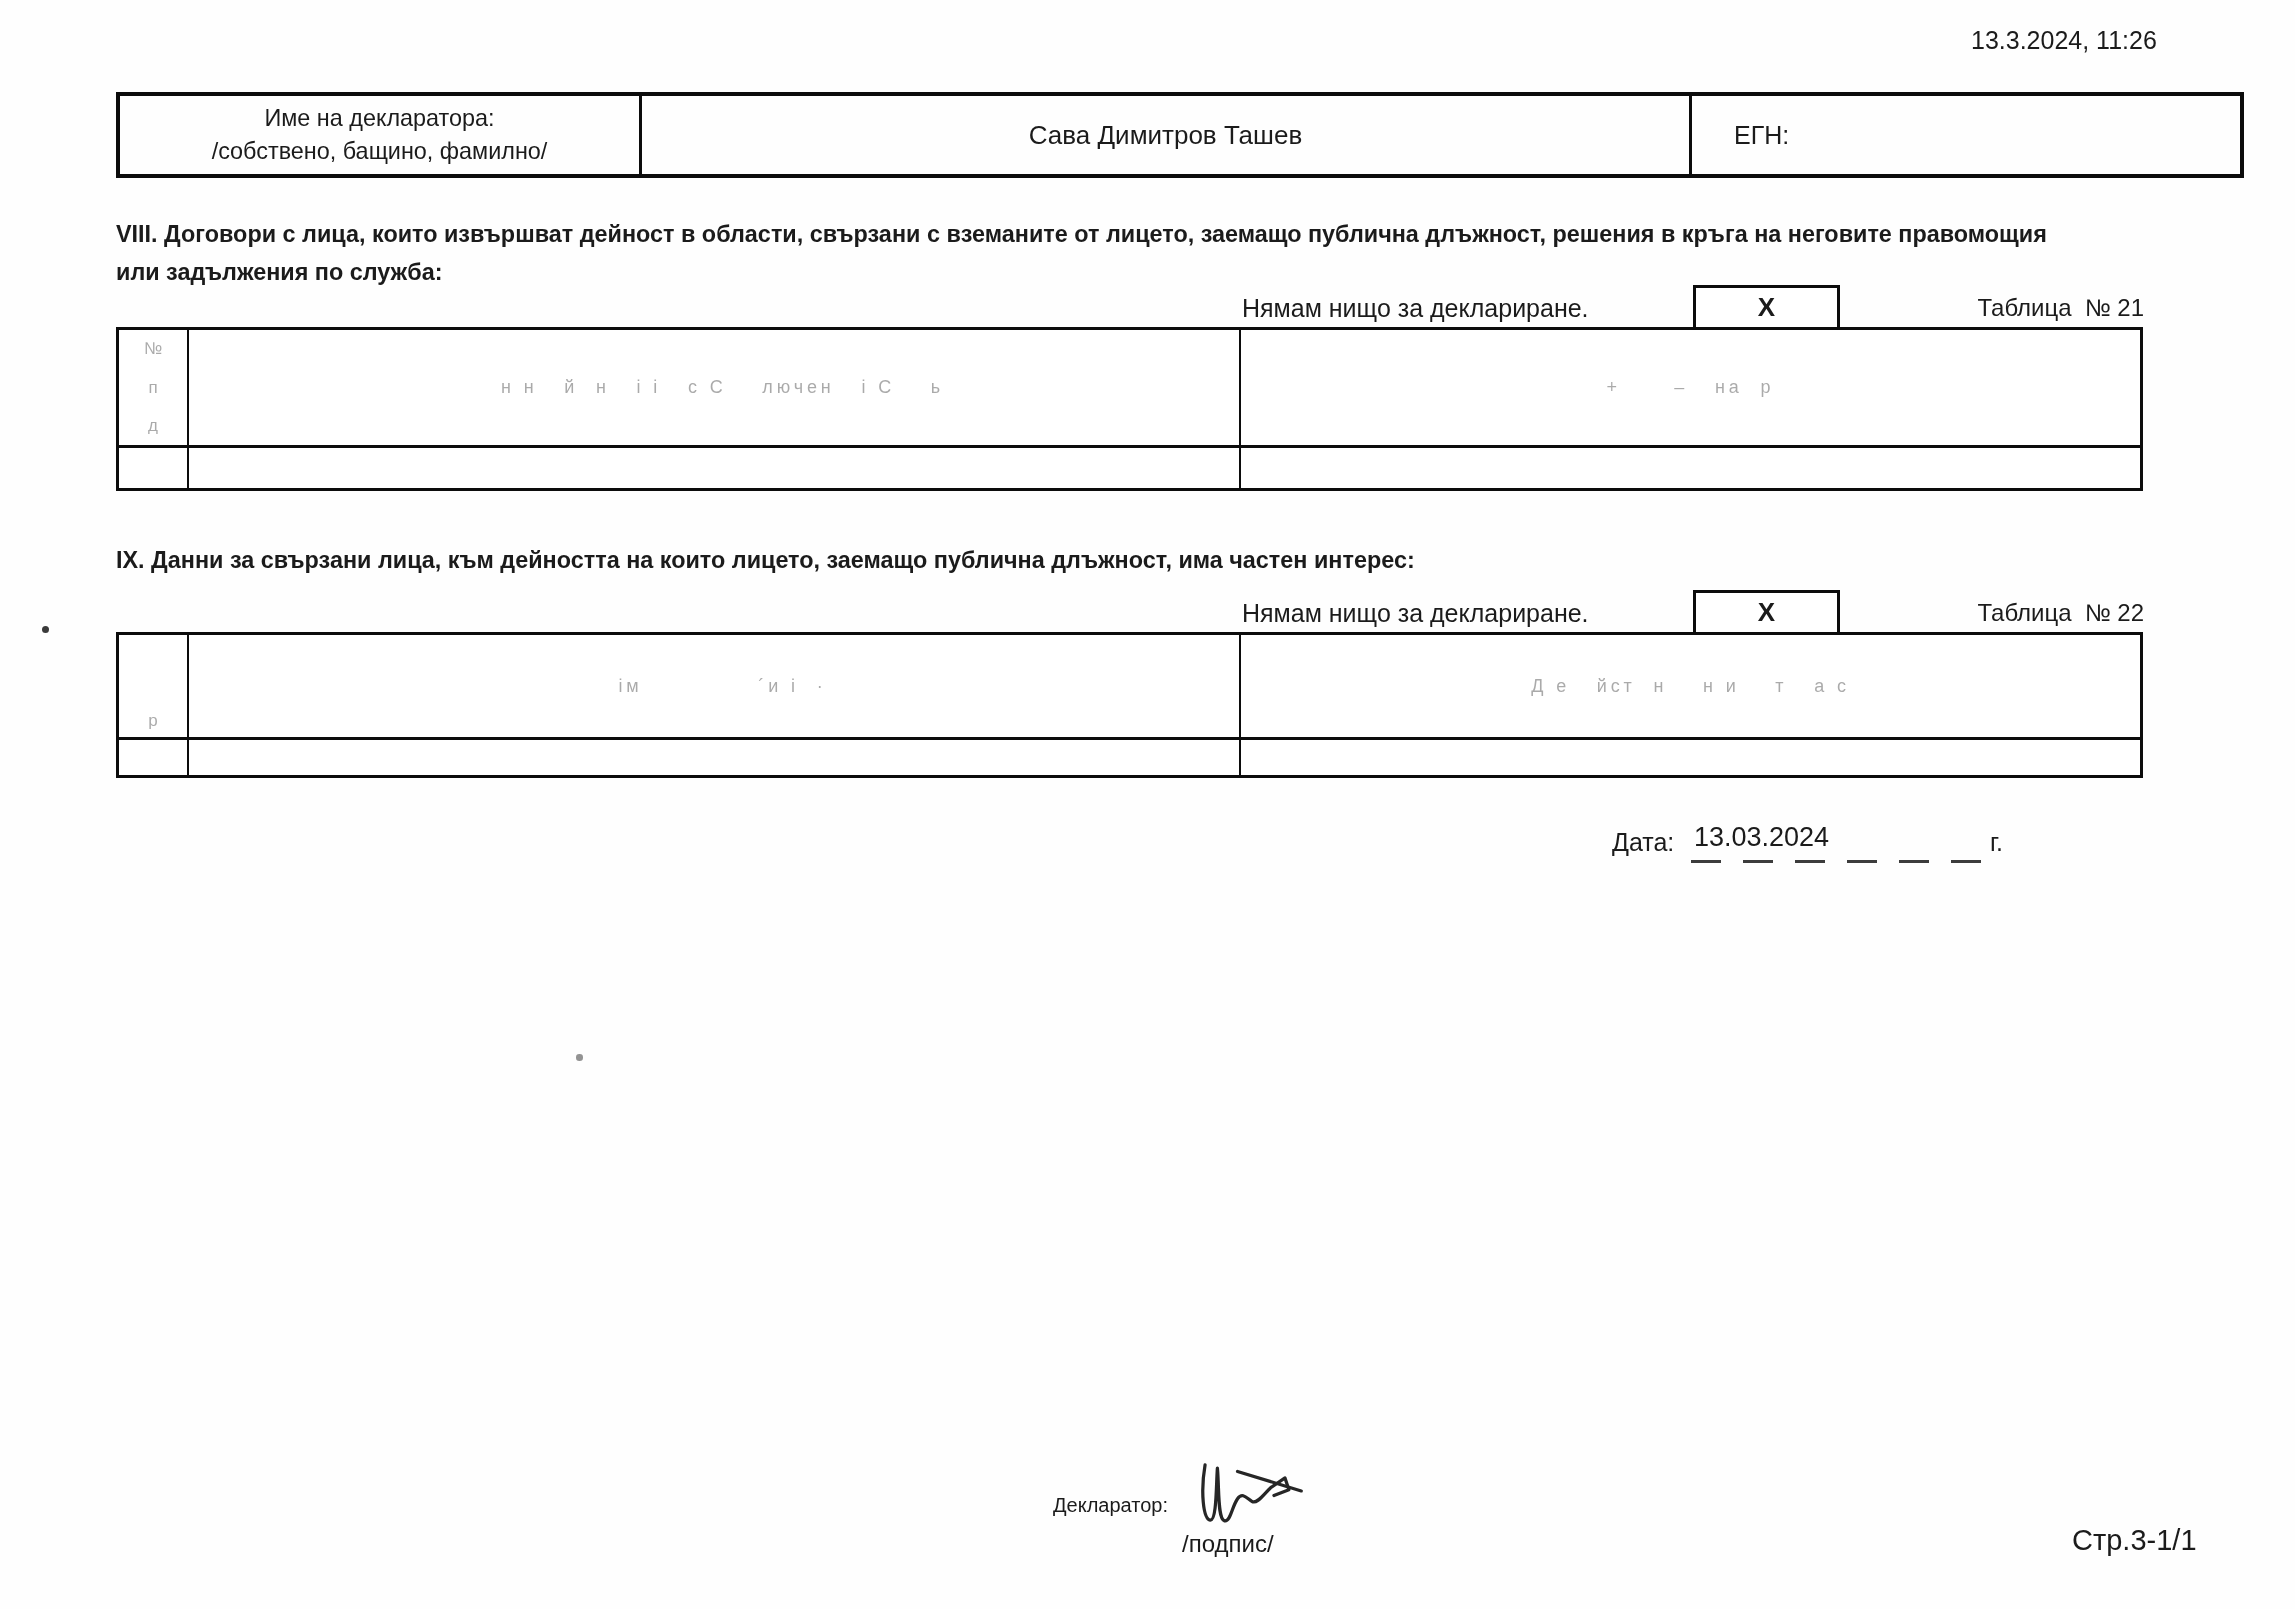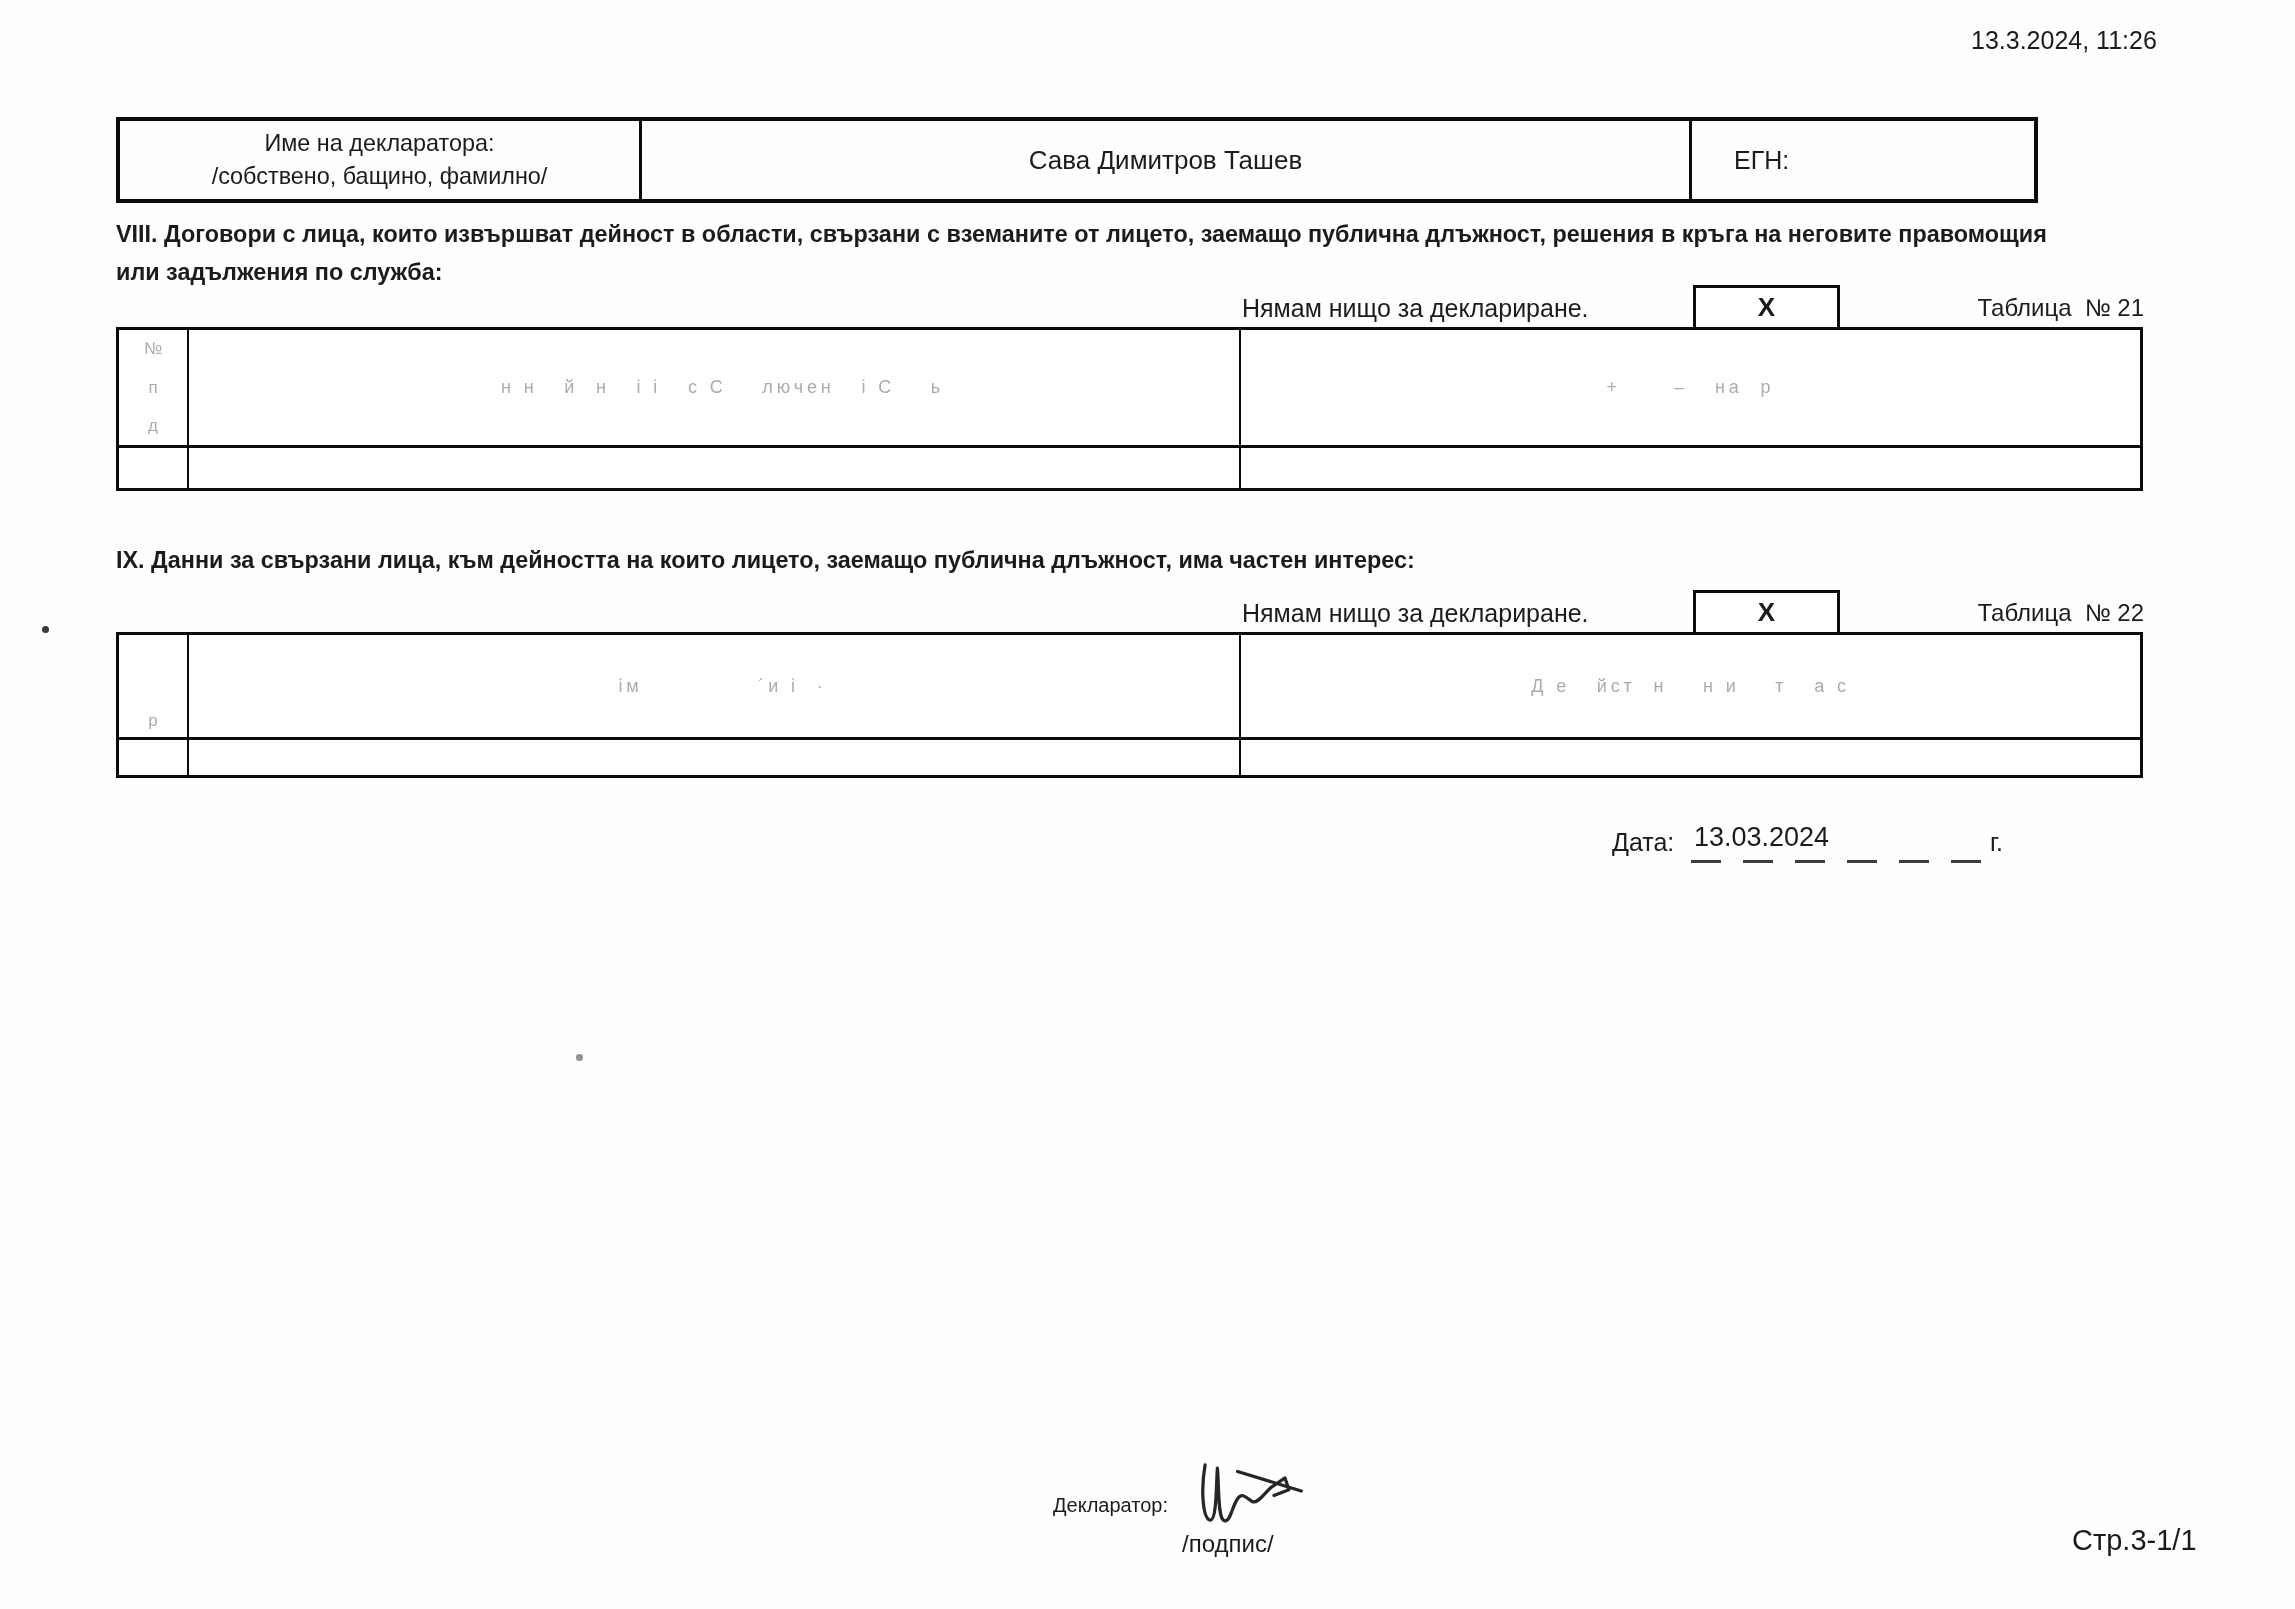--- a/index.html
+++ b/index.html
@@ -6,22 +6,22 @@
   .page{
     position:relative;width:2295px;height:1610px;background:#fefefe;
     font-family:"Liberation Sans",sans-serif;color:#1b1b1b;overflow:hidden;
   }
   .pre{white-space:pre;}
   .nowrap{white-space:nowrap;}
 
   .timestamp{position:absolute;left:1943px;top:26px;font-size:25px;margin-left:28px;}
 
   
-  .name-table{position:absolute;left:116px;top:92px;width:1922px;height:86px;
-    border:4.6px solid #0c0c0c;box-sizing:border-box;display:flex;margin-top:25px;}
+  .name-table{position:absolute;left:116px;top:92px;width:2128px;height:86px;
+    border:4.6px solid #0c0c0c;box-sizing:border-box;display:flex;}
   .nt-cell{box-sizing:border-box;display:flex;flex-direction:column;align-items:center;justify-content:center;}
   .nt-c1{width:522px;border-right:3.3px solid #0c0c0c;font-size:23.4px;line-height:33px;text-align:center;}
   .nt-c2{width:1050px;border-right:3.3px solid #0c0c0c;font-size:26px;text-align:right;}
   .nt-c3{flex:1;align-items:flex-start;justify-content:center;padding-left:42px;font-size:25px;}
 
   .heading{position:absolute;left:116px;font-weight:bold;font-size:23.4px;}
   .h8-l1{top:221px;}
   .h8-l2{top:259px;}
   .h9{top:547px;}
 

